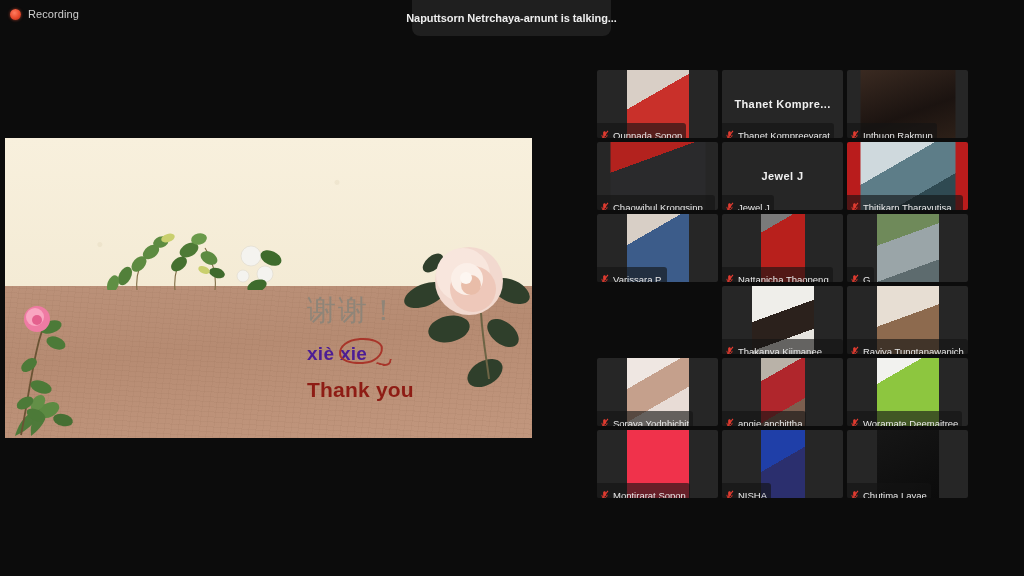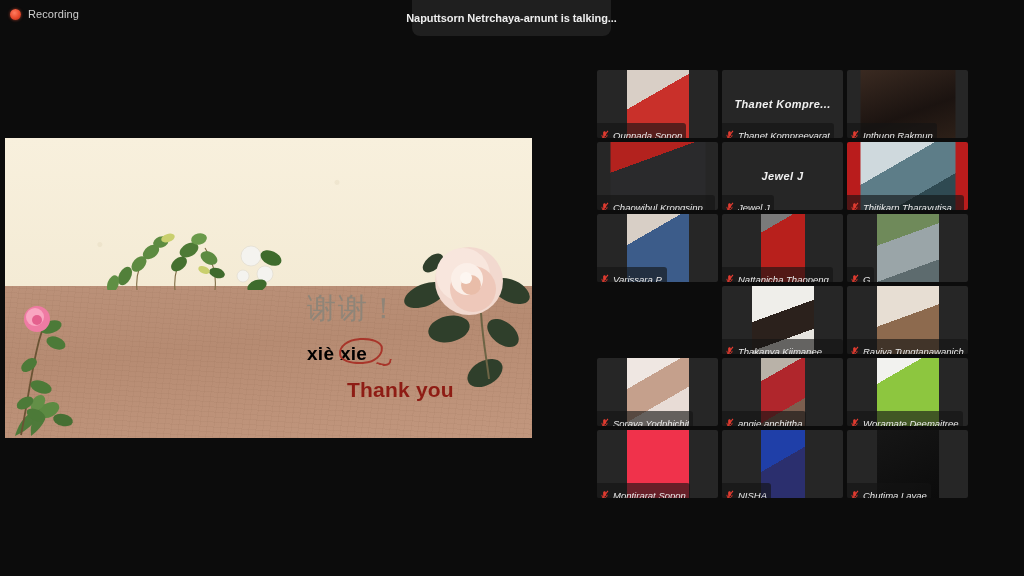--- a/index.html
+++ b/index.html
@@ -59,48 +59,48 @@
 
   
   .foliage { position: absolute; left: 0; bottom: 0; width: 260px; height: 90px; pointer-events: none; }
   .flower-right { position: absolute; left: 398px; top: 95px; width: 135px; height: 190px; pointer-events: none; }
   .rose-left { position: absolute; left: 2px; top: 155px; width: 85px; height: 145px; pointer-events: none; }
 
   
   .cn-top {
     position: absolute; left: 302px; top: 158px;
     font-size: 29px; color: #8f8578; letter-spacing: 2px;
-    font-family: Liberation Mono, monospace; line-height: 1;
+    font-family: Liberation Serif, serif; line-height: 1;
   }
   .py-top {
     position: absolute; left: 302px; top: 205px;
-    font-size: 19px; color: #000000; font-weight: bold; letter-spacing: .3px;
+    font-size: 19px; color: #4c1d95; font-weight: bold; letter-spacing: .3px;
   }
   .circle-annot {
     position: absolute; left: 334px; top: 200px;
     width: 44px; height: 26px;
     border: 2px solid #a8352a; border-radius: 48% 52% 46% 54% / 55% 45% 58% 42%;
     transform: rotate(-4deg);
   }
   .circle-tail {
     position: absolute; left: 372px; top: 219px;
     width: 14px; height: 9px;
     border-bottom: 2px solid #a8352a; border-right: 2px solid #a8352a;
     border-radius: 0 0 60% 0; transform: rotate(16deg);
   }
   .en-top {
     position: absolute; left: 302px; top: 240px;
-    font-size: 21px; color: #8e1c14; font-weight: bold; letter-spacing: .2px; margin-left: 40px;
+    font-size: 21px; color: #8e1c14; font-weight: bold; letter-spacing: .2px;
   }
 
   
   .grid { position: absolute; left: 597px; top: 70px; width: 370px; height: 436px; }
   .tile {
     position: absolute; width: 121px; height: 68px;
-    background: #262626; border-radius: 2px; overflow: hidden; font-style: italic;
+    background: #262626; border-radius: 2px; overflow: hidden;
   }
   .tile-video { position: absolute; left: 0; top: 0; width: 100%; height: 100%; }
   .thumb {
     position: absolute; left: 50%; top: 0; transform: translateX(-50%);
     width: 62px; height: 68px; overflow: hidden;
   }
   .center-name {
     position: absolute; left: 0; top: 0; width: 100%; height: 100%;
     display: flex; align-items: center; justify-content: center;
     font-size: 11px; font-weight: bold; color: #f0f0f0;

